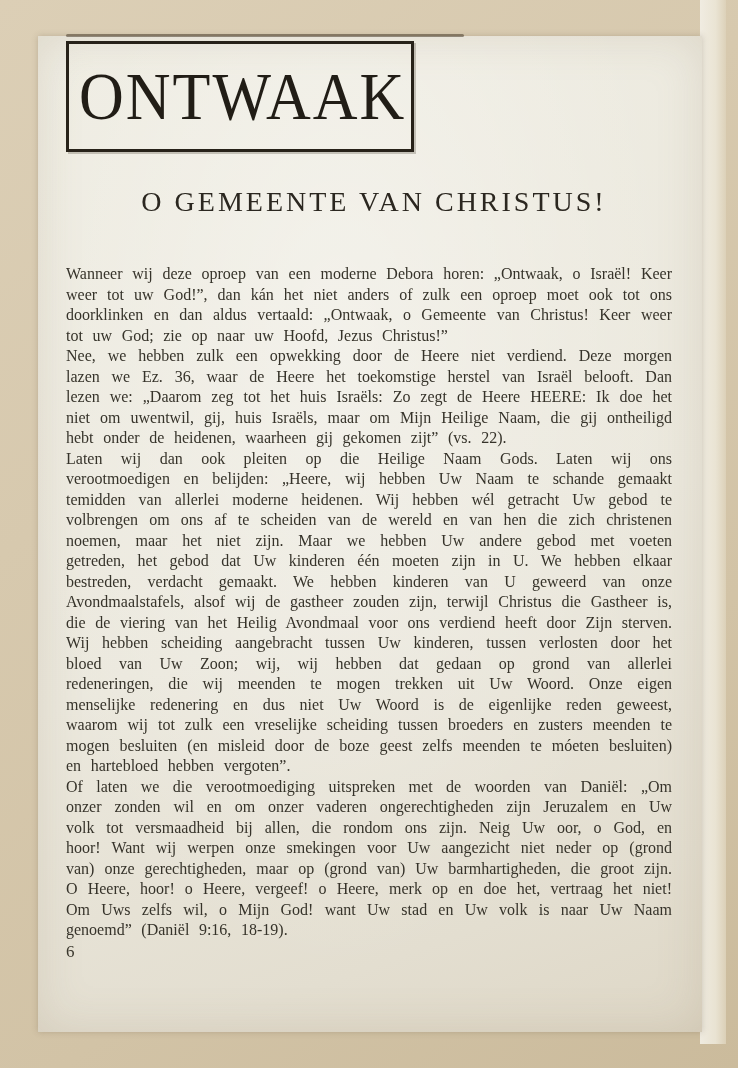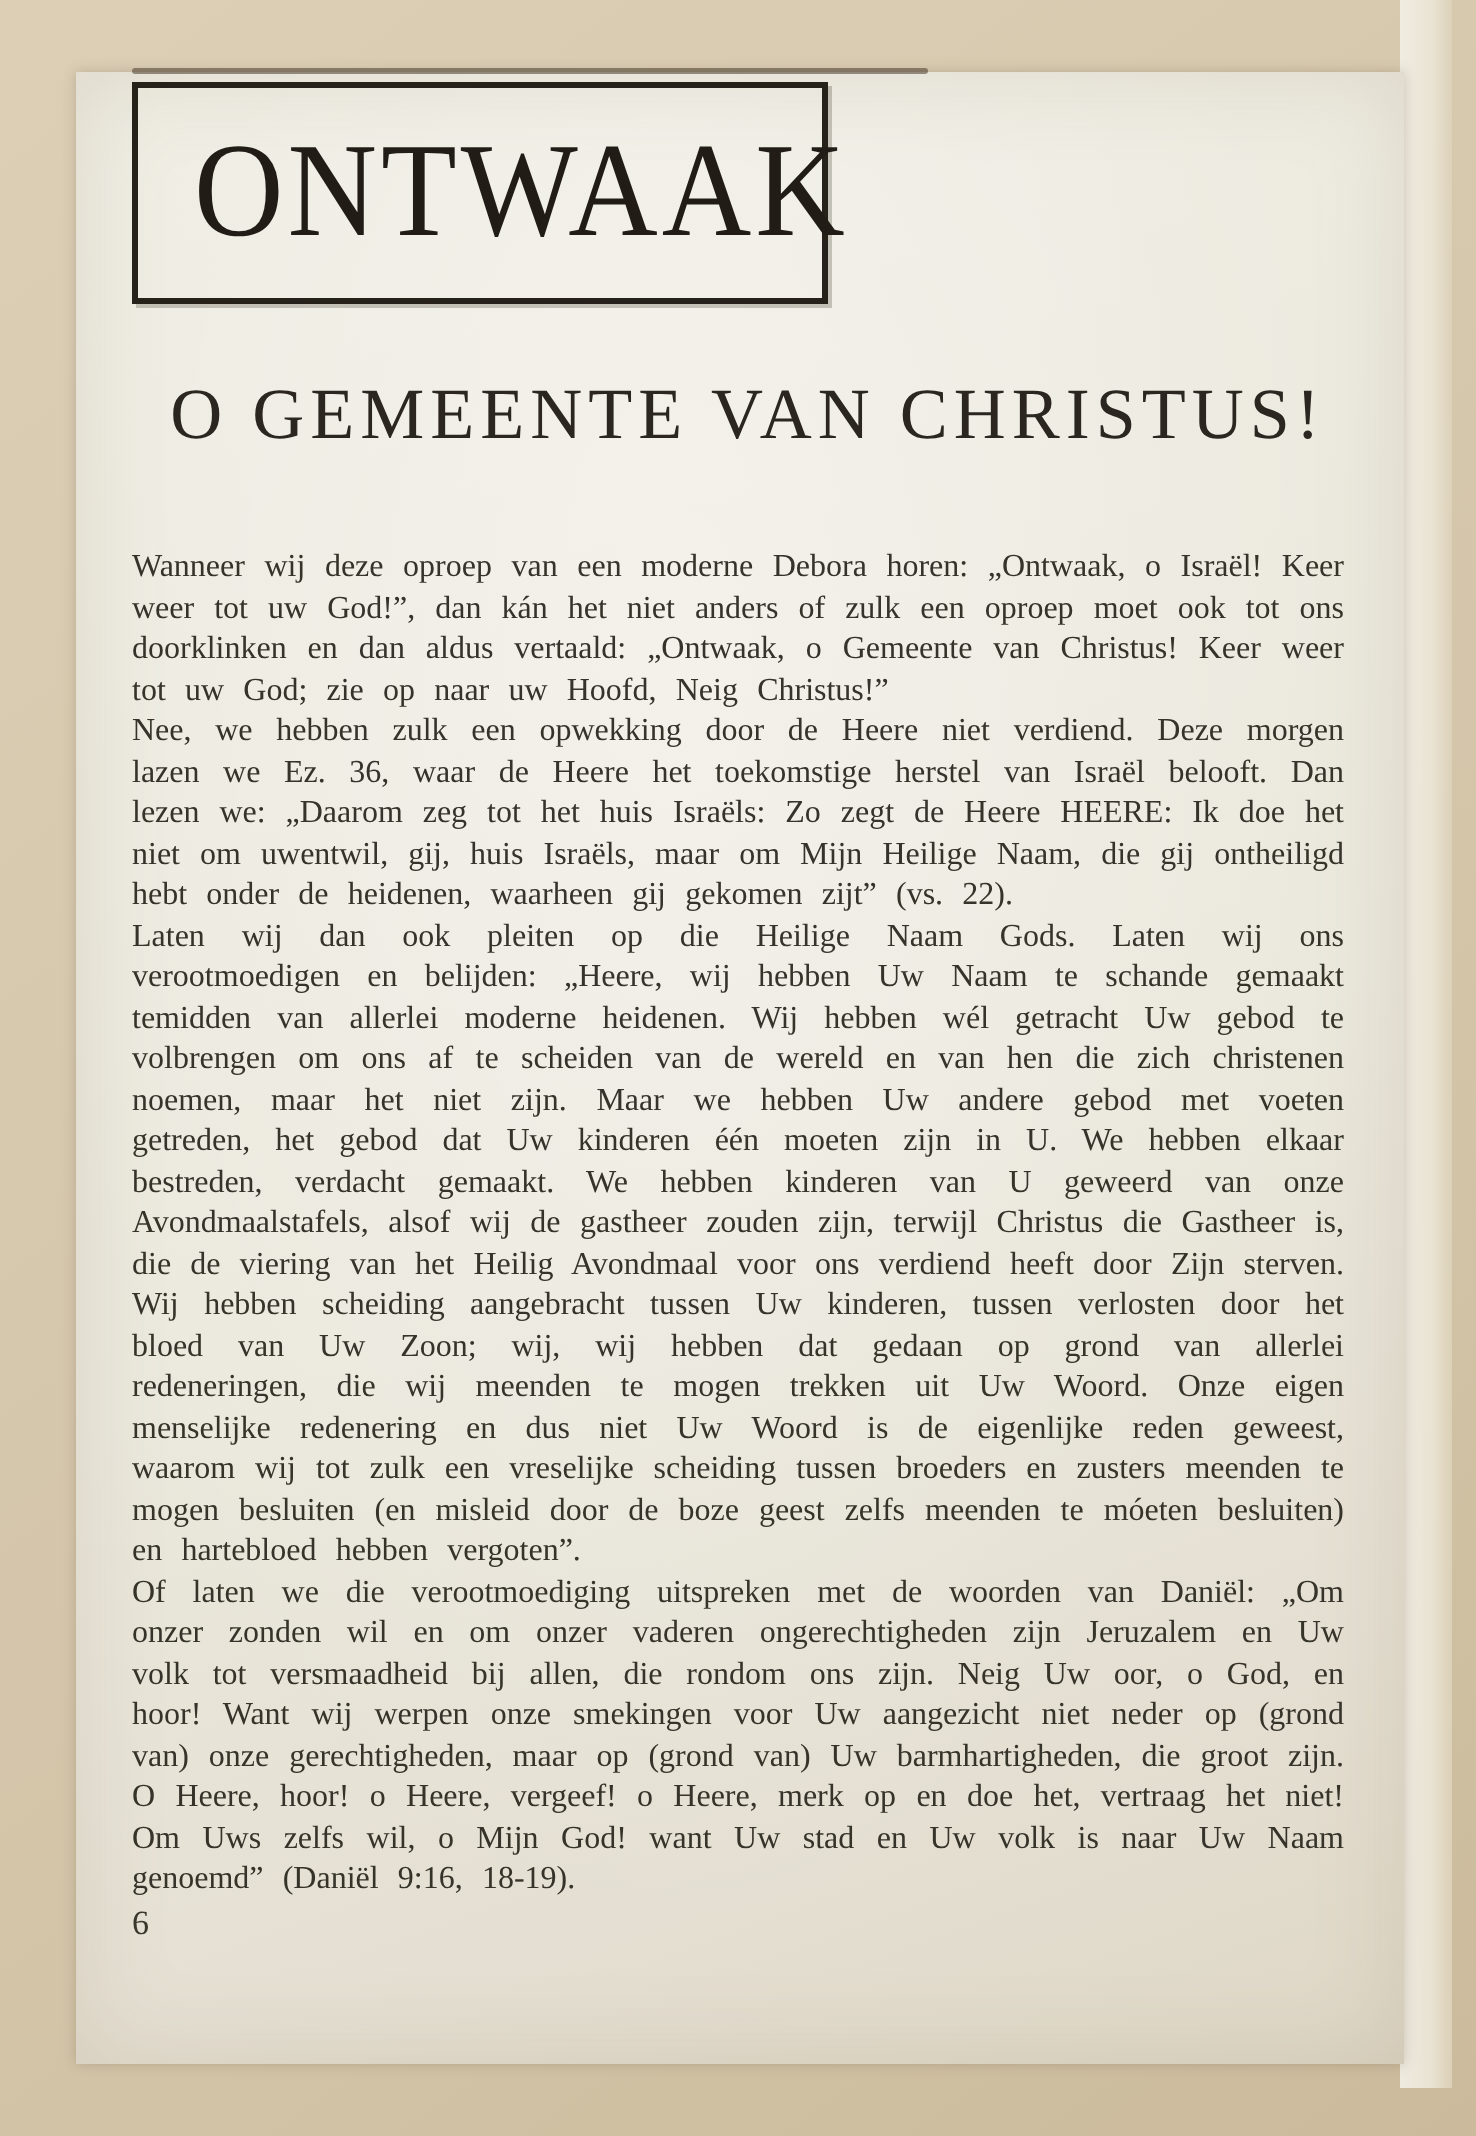--- a/index.html
+++ b/index.html
@@ -56,34 +56,34 @@
     border-radius: 2px;
   }
   .masthead-box {
     width: 348px;
     height: 111px;
     box-sizing: border-box;
     border: 3px solid #272219;
     margin-bottom: 34px;
     display: flex;
     align-items: center;
-    padding-left: 28px;
+    padding-left: 10px;
     box-shadow: 2px 2px 0 rgba(60,50,35,0.25);
   }
   .masthead-text {
     font-size: 62px;
     letter-spacing: 2px;
     color: #211d16;
     white-space: nowrap;
     transform: scaleY(1.08);
   }
   .page-title {
     margin: 0 0 46px 10px;
     text-align: center;
-    font-size: 36px;
+    font-size: 28px;
     font-weight: normal;
     letter-spacing: 3px;
     color: #2b2720;
     white-space: nowrap;
   }
   .body-para {
     margin: 0;
     text-align: justify;
     font-size: 16px;
     line-height: 20.5px;
@@ -110,21 +110,21 @@
   <div class="facing-edge"></div>
 
   <div class="page">
 
     <div class="masthead-box">
       <span class="masthead-text">ONTWAAK</span>
     </div>
 
     <h1 class="page-title">O GEMEENTE VAN CHRISTUS!</h1>
 
-    <p class="body-para">Wanneer wij deze oproep van een moderne Debora horen: „Ontwaak, o Israël! Keer weer tot uw God!”, dan kán het niet anders of zulk een oproep moet ook tot ons doorklinken en dan aldus vertaald: „Ontwaak, o Gemeente van Christus! Keer weer tot uw God; zie op naar uw Hoofd, Neig Christus!”</p>
+    <p class="body-para">Wanneer wij deze oproep van een moderne Debora horen: „Ontwaak, o Israël! Keer weer tot uw God!”, dan kán het niet anders of zulk een oproep moet ook tot ons doorklinken en dan aldus vertaald: „Ontwaak, o Gemeente van Christus! Keer weer tot uw God; zie op naar uw Hoofd, Jezus Christus!”</p>
 
     <p class="body-para">Nee, we hebben zulk een opwekking door de Heere niet verdiend. Deze morgen lazen we Ez. 36, waar de Heere het toekomstige herstel van Israël belooft. Dan lezen we: „Daarom zeg tot het huis Israëls: Zo zegt de Heere HEERE: Ik doe het niet om uwentwil, gij, huis Israëls, maar om Mijn Heilige Naam, die gij ontheiligd hebt onder de heidenen, waarheen gij gekomen zijt” (vs. 22).</p>
 
 
     <p class="body-para">Laten wij dan ook pleiten op die Heilige Naam Gods. Laten wij ons verootmoedigen en belijden: „Heere, wij hebben Uw Naam te schande gemaakt temidden van allerlei moderne heidenen. Wij hebben wél getracht Uw gebod te volbrengen om ons af te scheiden van de wereld en van hen die zich christenen noemen, maar het niet zijn. Maar we hebben Uw andere gebod met voeten getreden, het gebod dat Uw kinderen één moeten zijn in U. We hebben elkaar bestreden, verdacht gemaakt. We hebben kinderen van U geweerd van onze Avondmaalstafels, alsof wij de gastheer zouden zijn, terwijl Christus die Gastheer is, die de viering van het Heilig Avondmaal voor ons verdiend heeft door Zijn sterven. Wij hebben scheiding aangebracht tussen Uw kinderen, tussen verlosten door het bloed van Uw Zoon; wij, wij hebben dat gedaan op grond van allerlei redeneringen, die wij meenden te mogen trekken uit Uw Woord. Onze eigen menselijke redenering en dus niet Uw Woord is de eigenlijke reden geweest, waarom wij tot zulk een vreselijke scheiding tussen broeders en zusters meenden te mogen besluiten (en misleid door de boze geest zelfs meenden te móeten besluiten) en hartebloed hebben vergoten”.</p>
 
     <p class="body-para">Of laten we die verootmoediging uitspreken met de woorden van Daniël: „Om onzer zonden wil en om onzer vaderen ongerechtigheden zijn Jeruzalem en Uw volk tot versmaadheid bij allen, die rondom ons zijn. Neig Uw oor, o God, en hoor! Want wij werpen onze smekingen voor Uw aangezicht niet neder op (grond van) onze gerechtigheden, maar op (grond van) Uw barmhartigheden, die groot zijn. O Heere, hoor! o Heere, vergeef! o Heere, merk op en doe het, vertraag het niet! Om Uws zelfs wil, o Mijn God! want Uw stad en Uw volk is naar Uw Naam genoemd” (Daniël 9:16, 18-19).</p>
 
     <div class="page-number">6</div>
 

